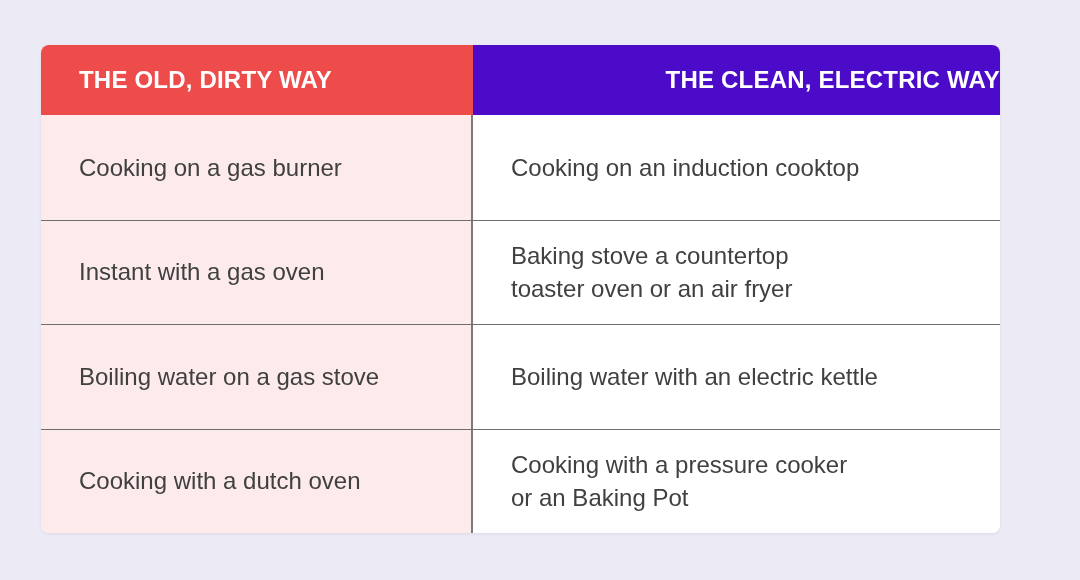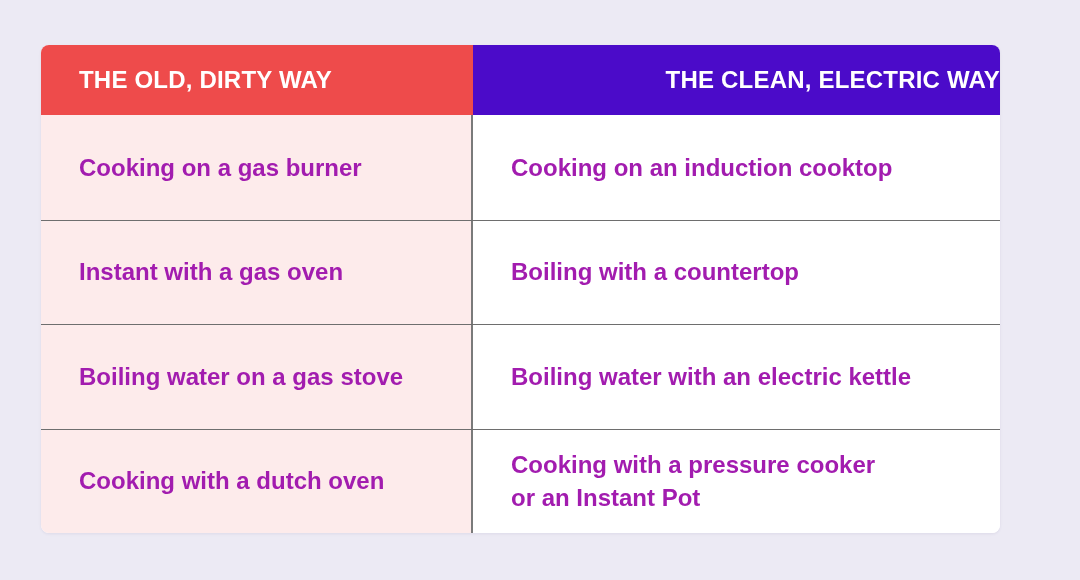--- a/index.html
+++ b/index.html
@@ -92,23 +92,22 @@
     z-index: 2;
   }
 
   .cell {
     display: flex;
     align-items: center;
     box-sizing: border-box;
     padding-left: 38px;
     padding-right: 24px;
     font-size: 24px;
-    color: #a21caf;
+    color: #404040;
     line-height: 1.38;
-    font-weight: bold;
   }
   .cell.old {
     width: 432px;
     flex: 0 0 432px;
     background: #FDEBEB;
     border-right: 2px solid #7A7A7A;
   }
   .cell.clean {
     flex: 1 1 auto;
     background: #FFFFFF;
@@ -155,21 +154,22 @@
       </div>
 
       <div class="table-row">
         <div class="cell old">
           <span class="cell-text">
             <span class="line">Instant with a gas oven</span>
           </span>
         </div>
         <div class="cell clean">
           <span class="cell-text">
-            <span class="line">Boiling with a countertop</span>
+            <span class="line">Baking stove a countertop</span>
+            <span class="line">toaster oven or an air fryer</span>
           </span>
         </div>
       </div>
 
       <div class="table-row">
         <div class="cell old">
           <span class="cell-text">
             <span class="line">Boiling water on a gas stove</span>
           </span>
         </div>
@@ -182,20 +182,20 @@
 
       <div class="table-row">
         <div class="cell old">
           <span class="cell-text">
             <span class="line">Cooking with a dutch oven</span>
           </span>
         </div>
         <div class="cell clean">
           <span class="cell-text">
             <span class="line">Cooking with a pressure cooker</span>
-            <span class="line">or an Instant Pot</span>
+            <span class="line">or an Baking Pot</span>
           </span>
         </div>
       </div>
 
     </div>
   </div>
 </div>
 
 </body></html>

